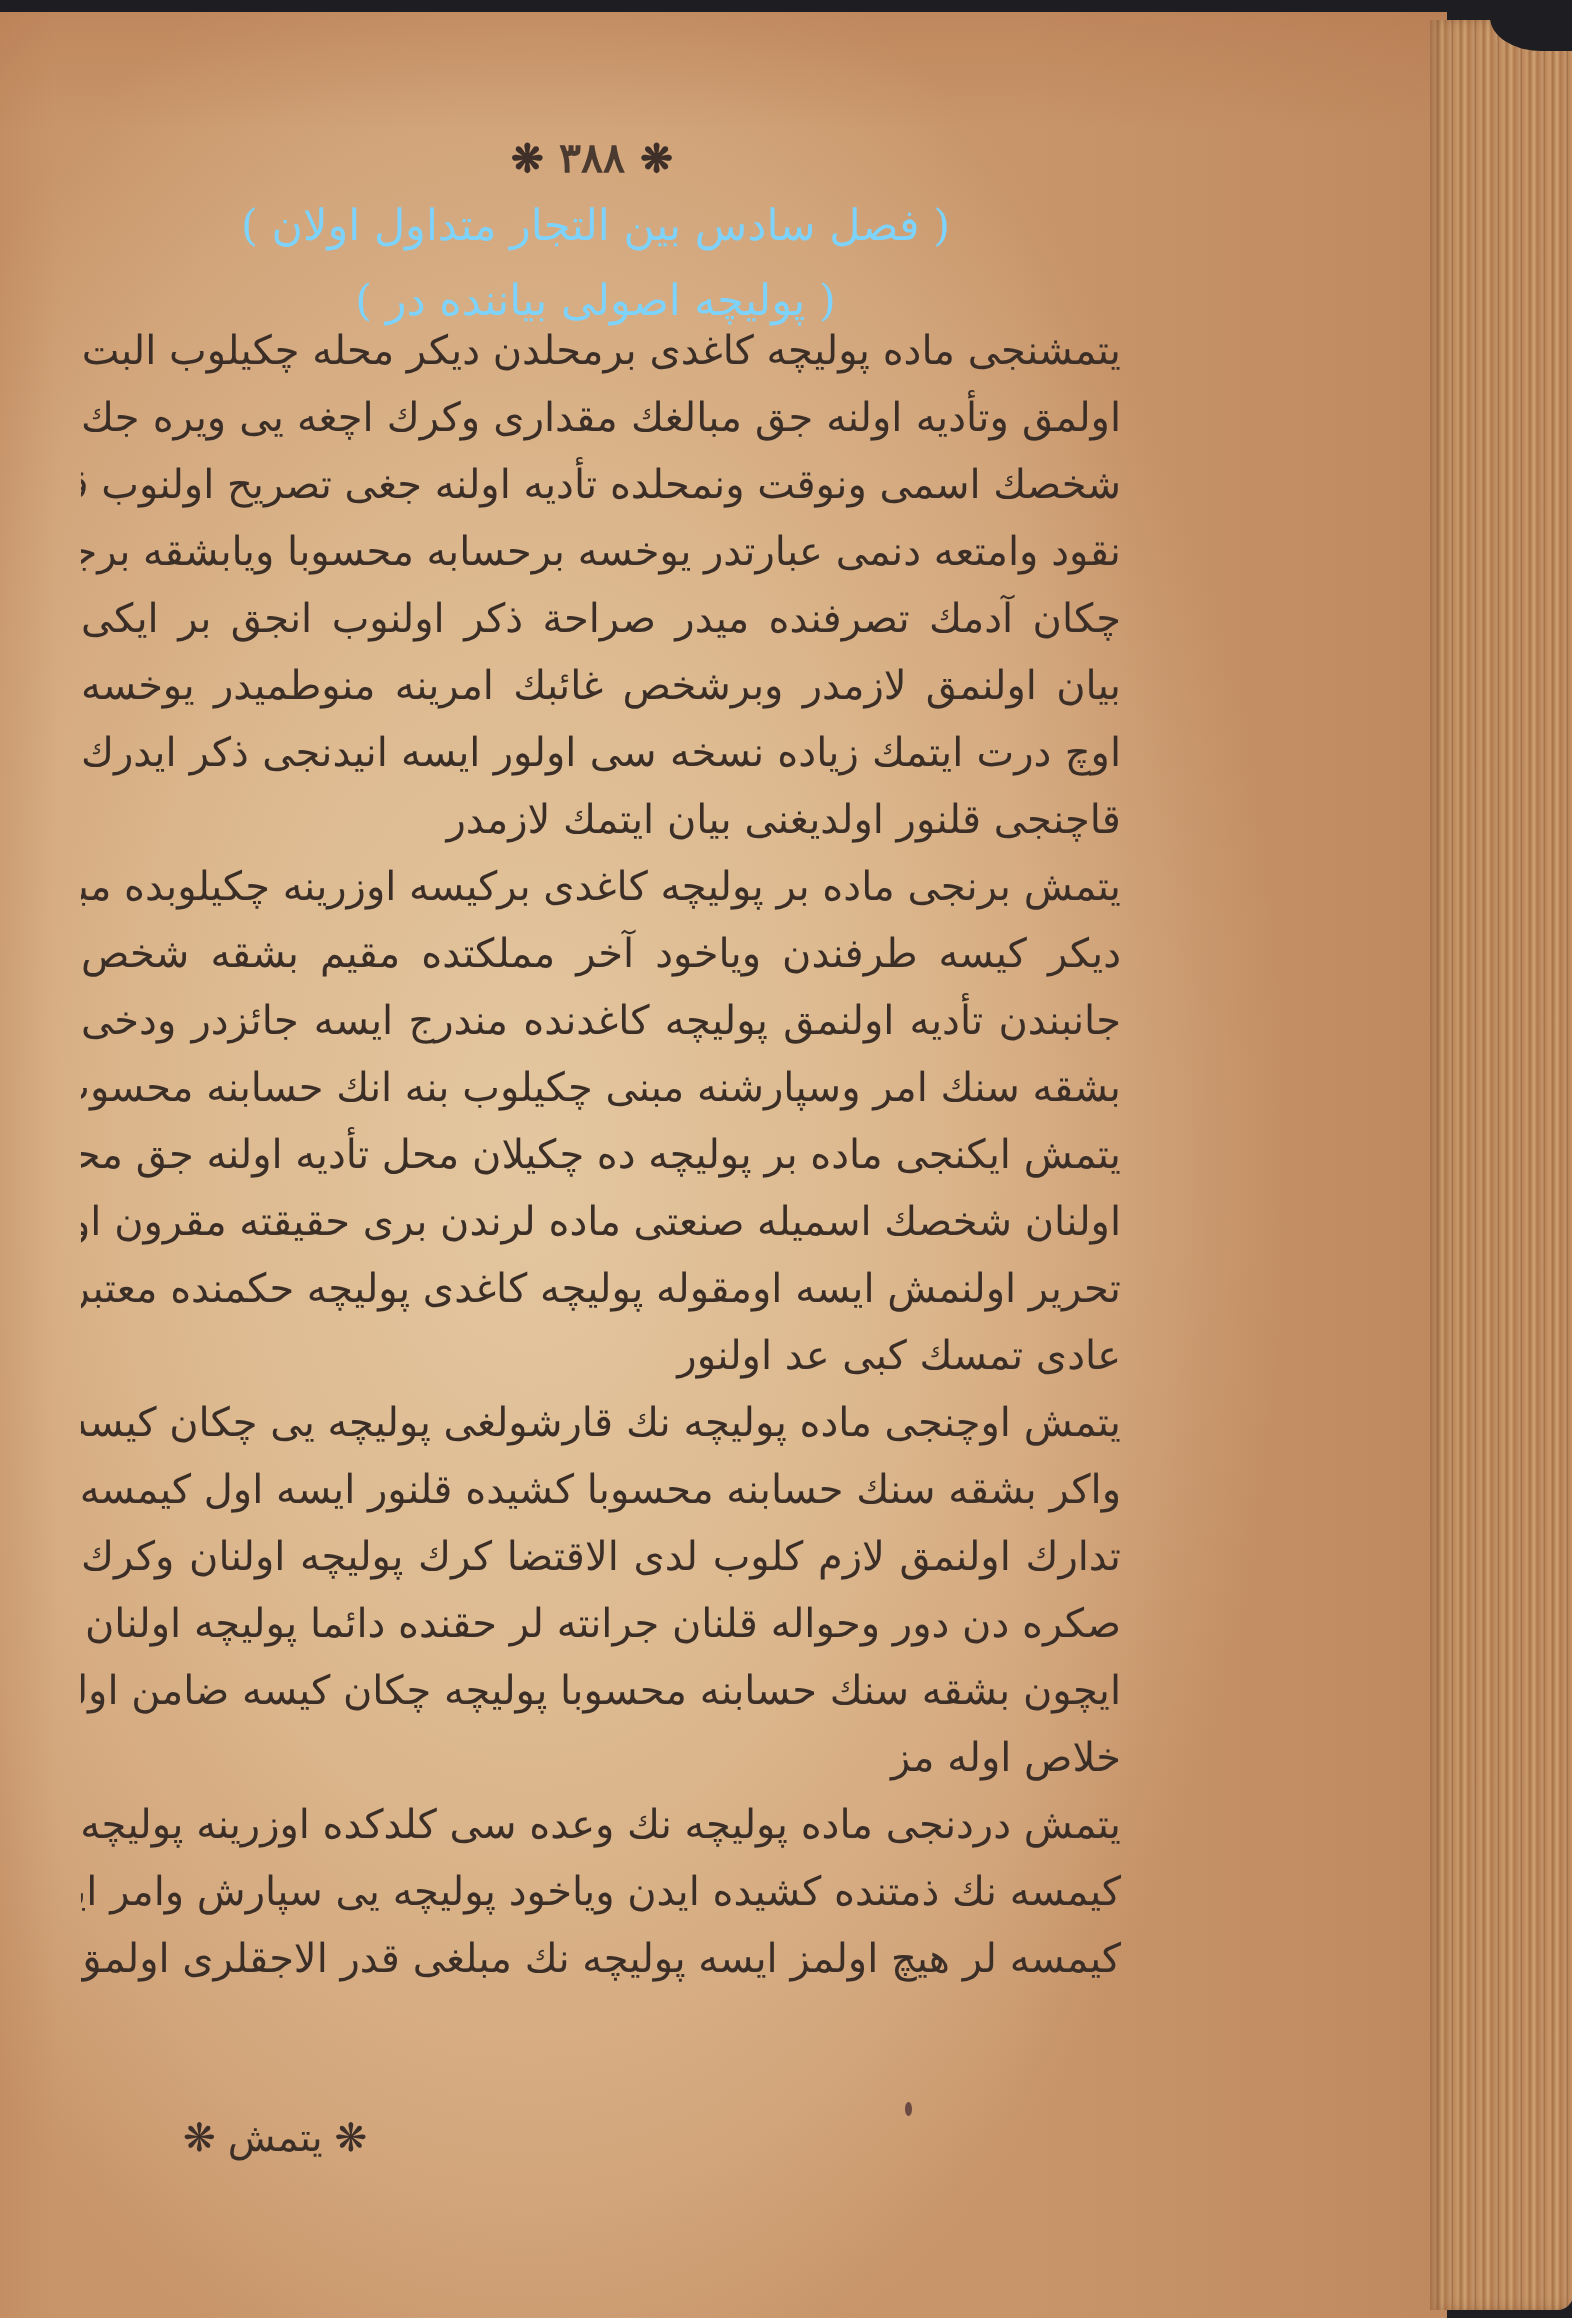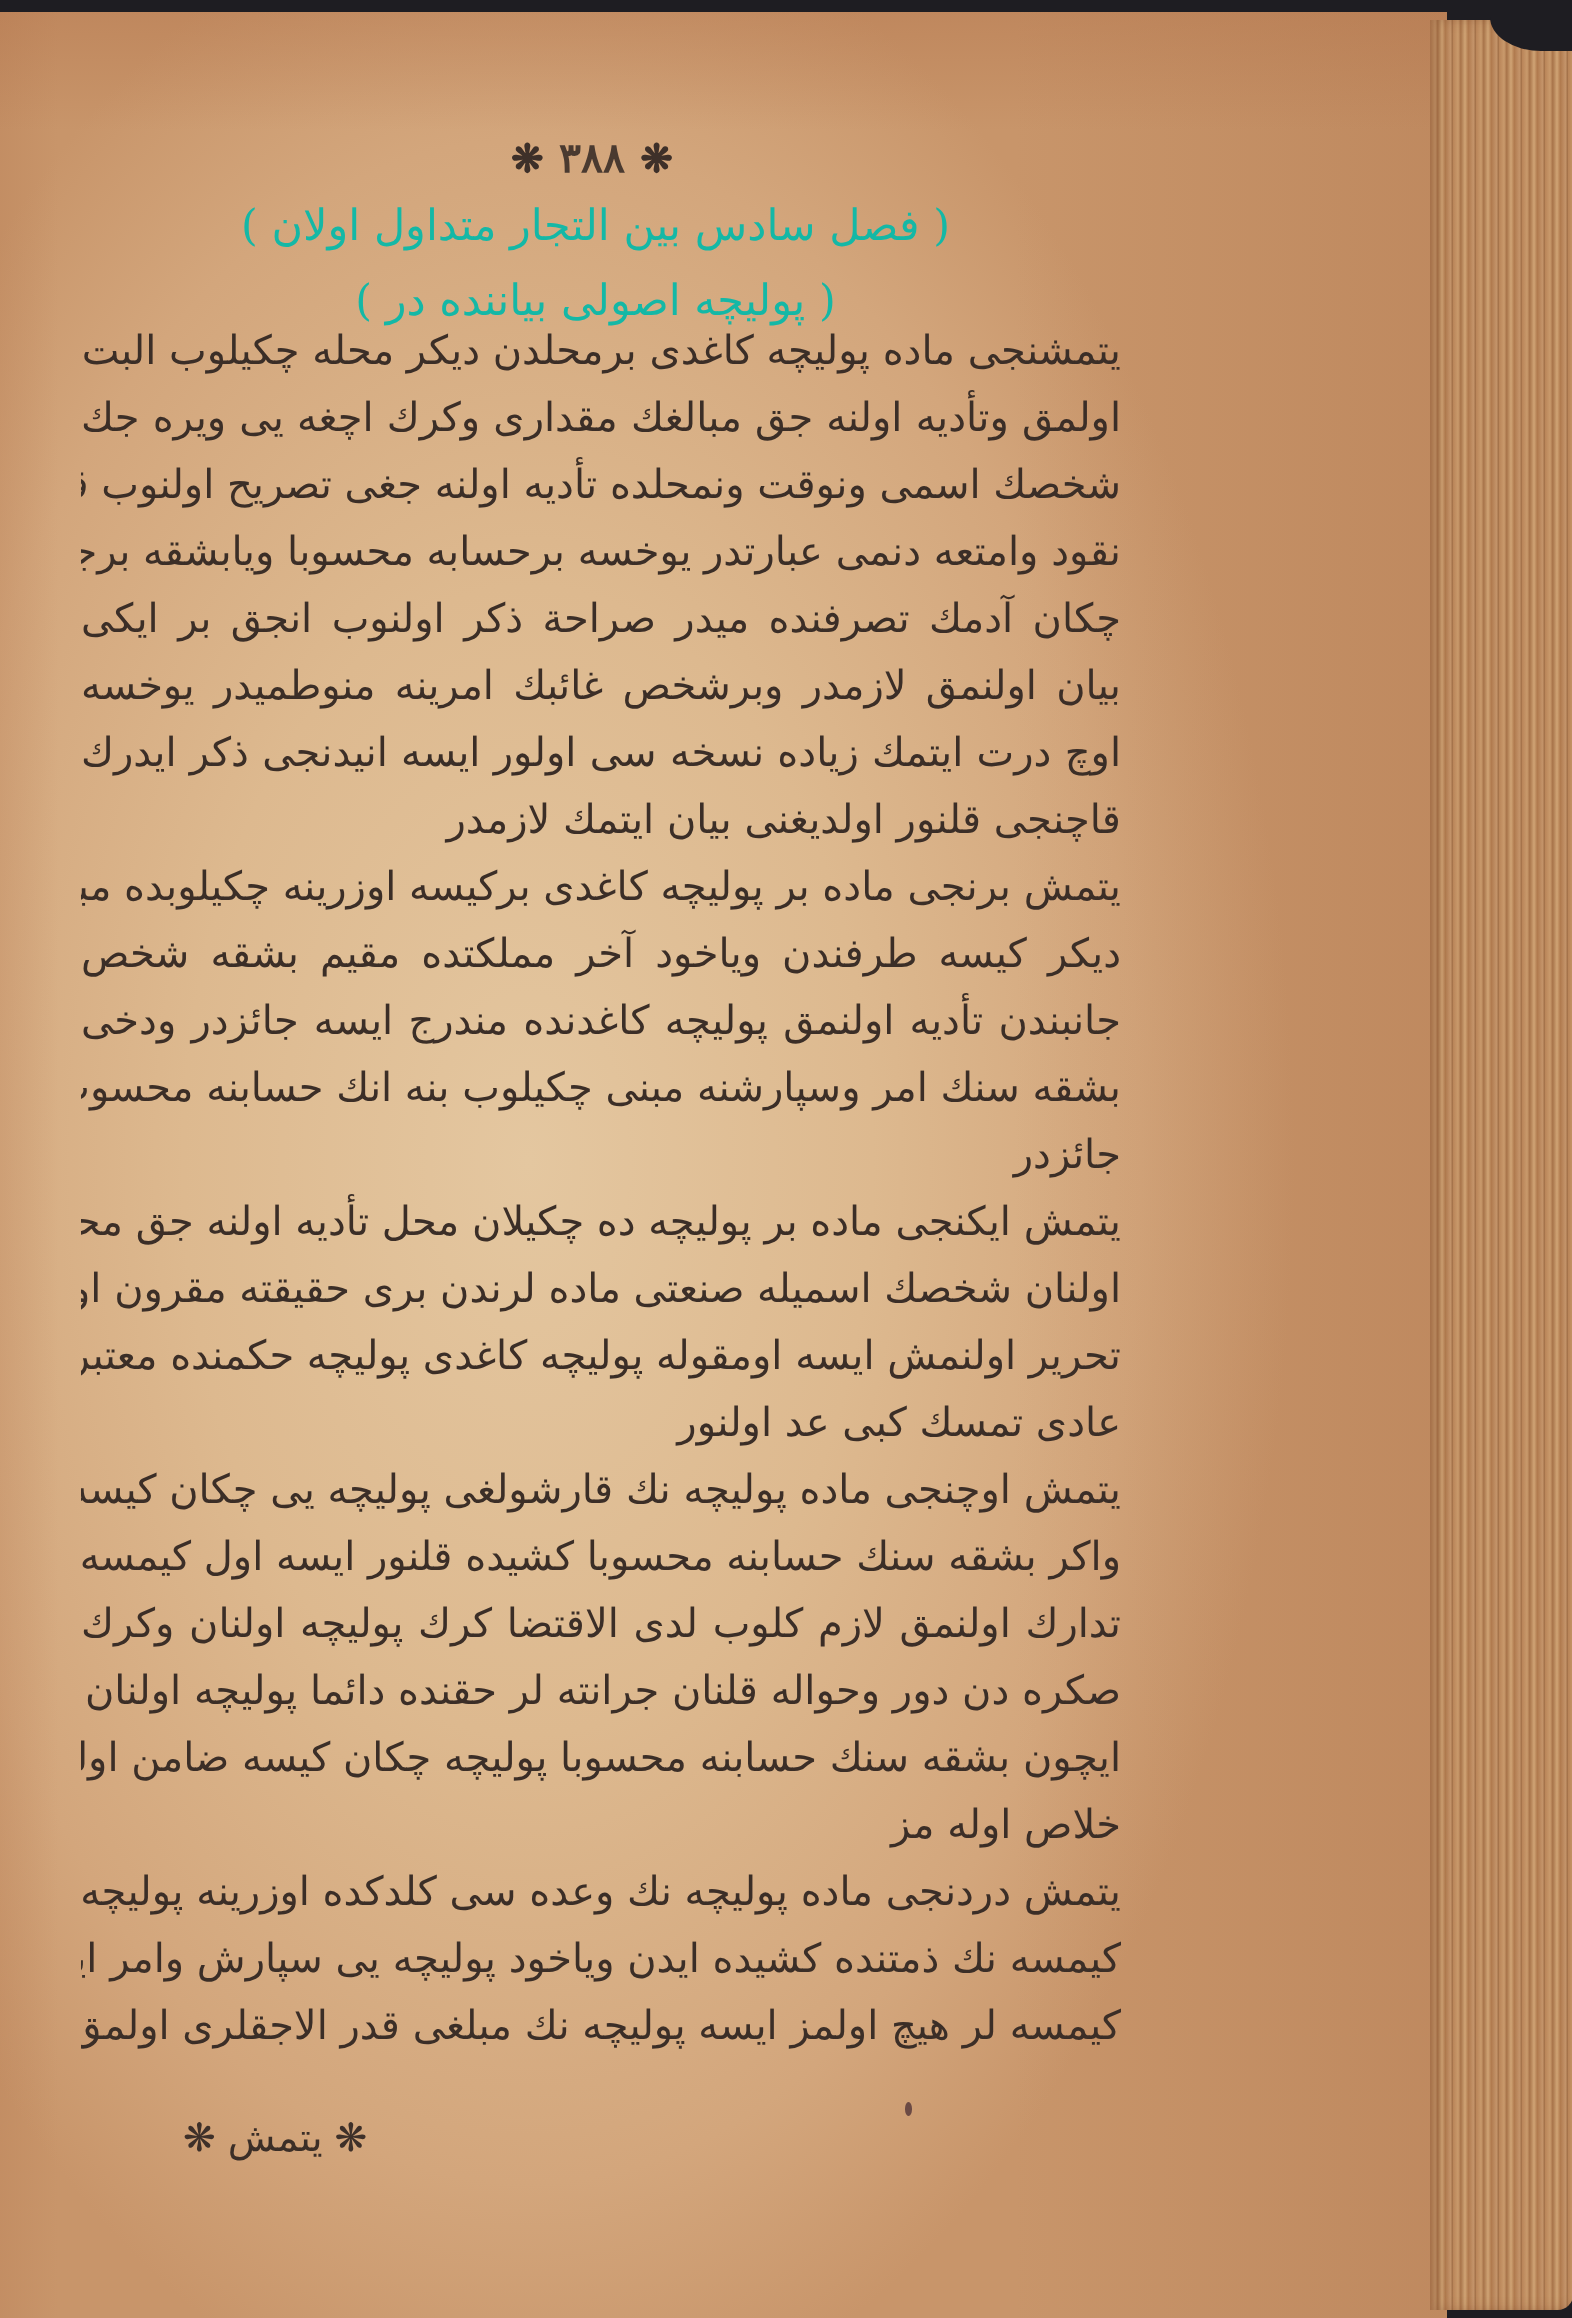--- a/index.html
+++ b/index.html
@@ -37,21 +37,21 @@
   .text-layer { position:absolute; left:0; top:0; width:1573px; height:2319px; }
   .page-number {
     position:absolute; left:494px; top:128px; width:196px; height:60px;
     display:flex; align-items:center; justify-content:center; gap:15.3px;
     color:#4a3a30; font-size:41px; font-weight:bold;
   }
   .ornament { font-size:39px; color:#3e3029; line-height:1; }
   .num { direction:rtl; }
   .heading {
     position:absolute; left:170px; width:851px; text-align:center;
-    direction:rtl; color:#14b8a6; font-size:43px; line-height:51px; white-space:nowrap;
+    direction:rtl; color:#7dd3fc; font-size:43px; line-height:51px; white-space:nowrap;
   }
   .h1 { top:200px; }
   .h2 { top:275px; }
   .body-lines { position:absolute; left:81px; top:317px; width:1040px; }
   .line {
     direction:rtl; text-align:justify; text-align-last:justify;
     height:67px; line-height:67px; font-size:40px; color:#3b2e27;
     white-space:nowrap; overflow:hidden;
   }
   .line.short { text-align-last:right; }
@@ -89,21 +89,20 @@
     <div class="line">شخصك اسمی ونوقت ونمحلده تأدیه اولنه جغی تصریح اولنوب قارشولغی</div>
     <div class="line">نقود وامتعه دنمی عبارتدر یوخسه برحسابه محسوبا ویابشقه برجهتدنمیدر</div>
     <div class="line">چکان آدمك تصرفنده میدر صراحة ذکر اولنوب انجق بر ایکی</div>
     <div class="line">بیان اولنمق لازمدر وبرشخص غائبك امرینه منوطمیدر یوخسه</div>
     <div class="line">اوچ درت ایتمك زیاده نسخه سی اولور ایسه انیدنجی ذکر ایدرك</div>
     <div class="line short">قاچنجی قلنور اولدیغنی بیان ایتمك لازمدر</div>
     <div class="line">یتمش برنجی ماده   بر پولیچه کاغدی برکیسه اوزرینه چکیلوبده مبلغی</div>
     <div class="line">دیکر کیسه طرفندن ویاخود آخر مملکتده مقیم بشقه شخص</div>
     <div class="line">جانبندن تأدیه اولنمق پولیچه کاغدنده مندرج ایسه جائزدر ودخی</div>
     <div class="line">بشقه سنك امر وسپارشنه مبنی چکیلوب بنه انك حسابنه محسوب قلنمق</div>
-    <div class="line short">جائزدر</div>
     <div class="line">یتمش ایکنجی ماده   بر پولیچه ده چکیلان محل تأدیه اولنه جق محلی وکشیده</div>
     <div class="line">اولنان شخصك اسمیله صنعتی ماده لرندن بری حقیقته مقرون اولمیه رق</div>
     <div class="line">تحریر اولنمش ایسه اومقوله پولیچه کاغدی پولیچه حکمنده معتبر اولمیوب</div>
     <div class="line short">عادی تمسك کبی عد اولنور</div>
     <div class="line">یتمش اوچنجی ماده   پولیچه نك قارشولغی پولیچه یی چکان کیسه طرفندن</div>
     <div class="line">واکر بشقه سنك حسابنه محسوبا کشیده قلنور ایسه اول کیمسه جانبندن</div>
     <div class="line">تدارك اولنمق لازم کلوب لدی الاقتضا کرك پولیچه اولنان وکرك</div>
     <div class="line">صکره دن دور وحواله قلنان جرانته لر حقنده دائما پولیچه اولنان مبلغ</div>
     <div class="line">ایچون بشقه سنك حسابنه محسوبا پولیچه چکان کیسه ضامن اولمقدن</div>
     <div class="line short">خلاص اوله مز</div>

